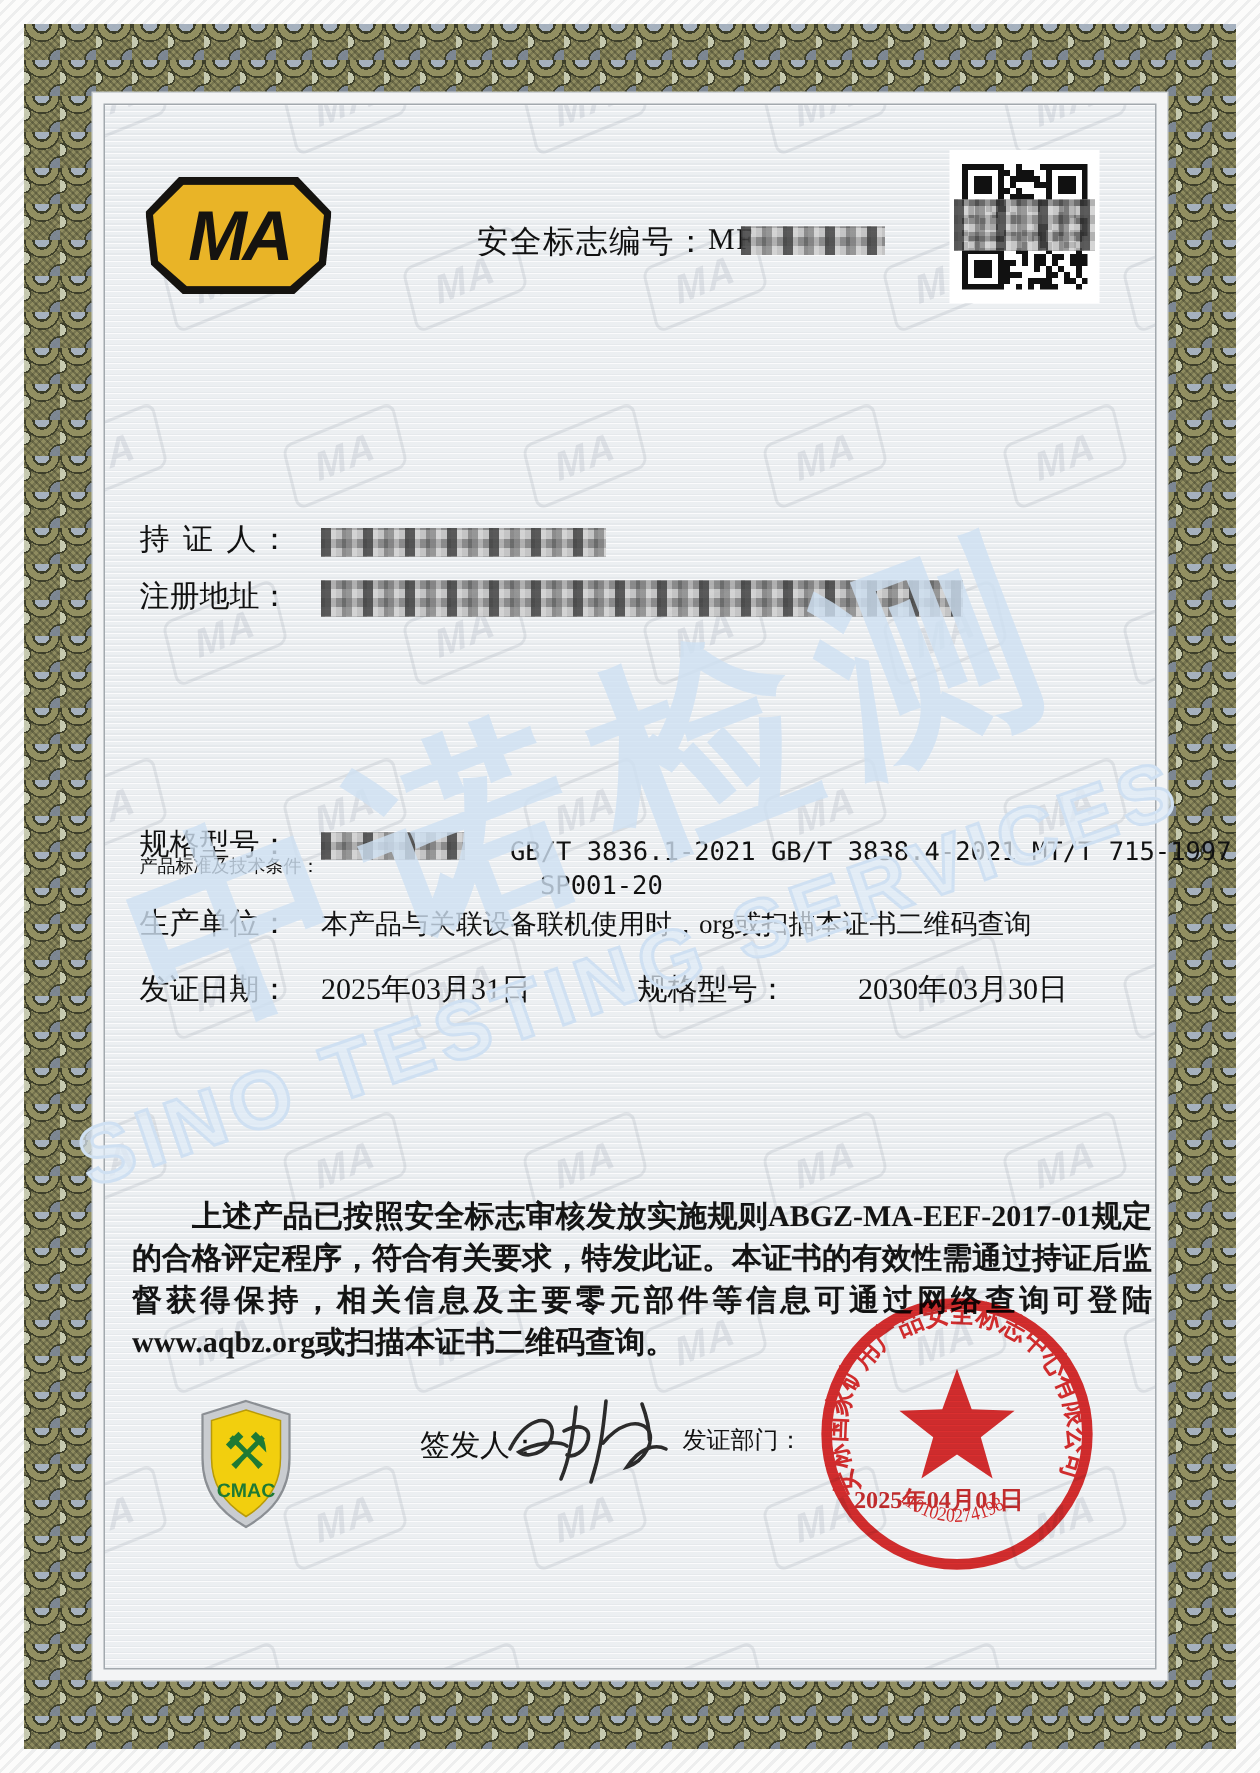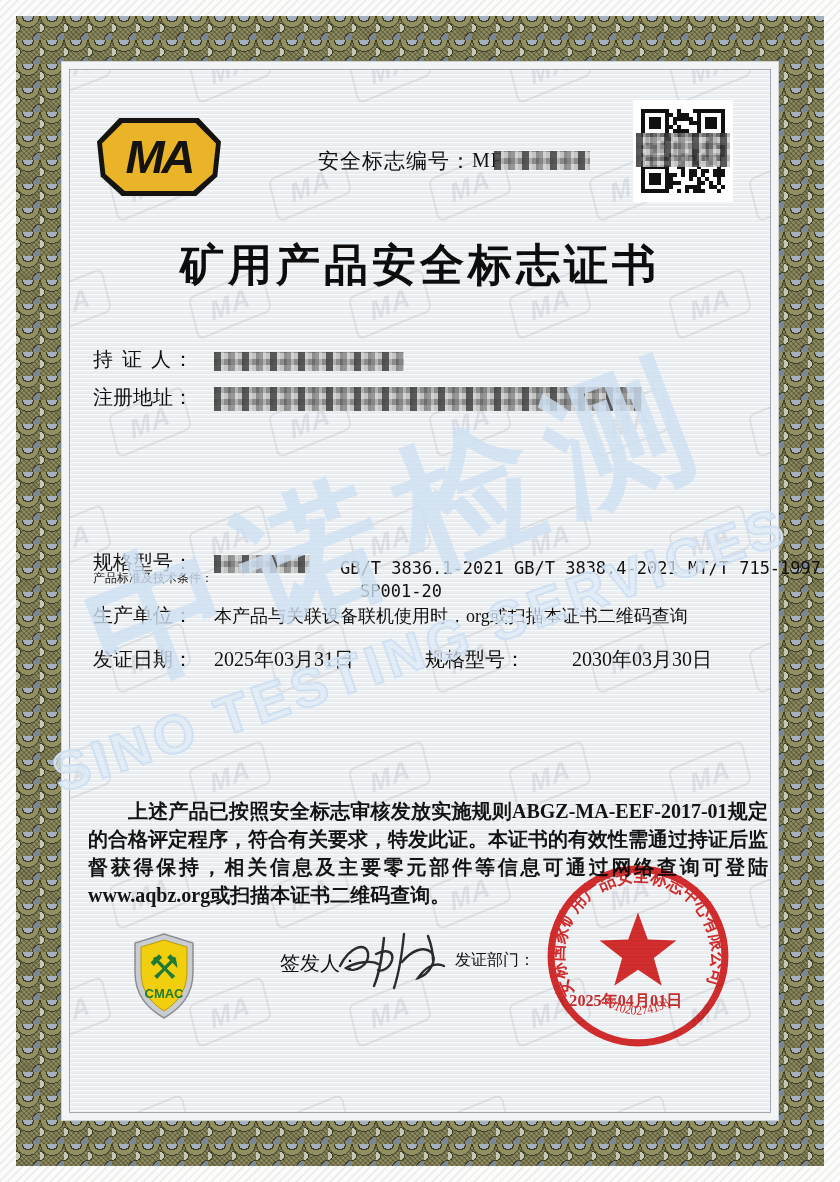--- a/index.html
+++ b/index.html
@@ -308,21 +308,20 @@
         <rect x="14" y="0" width="7" height="7" fill="#111"></rect>
         <rect x="15" y="1" width="5" height="5" fill="#fff"></rect>
         <rect x="16" y="2" width="3" height="3" fill="#111"></rect>
         <rect x="0" y="14" width="7" height="7" fill="#111"></rect>
         <rect x="1" y="15" width="5" height="5" fill="#fff"></rect>
         <rect x="2" y="16" width="3" height="3" fill="#111"></rect>
       </svg>
     <div class="mosaic qr-blur"></div>
   </div>
 
-  <div class="title">矿用产品安全标志证书</div>
 
   <div class="row" style="top:346px">
     <span class="flabel">持 证 人：</span>
     <span class="mosaic fval" style="width:190px;height:19px"></span>
   </div>
   <div class="row" style="top:384px">
     <span class="flabel">注册地址：</span>
     <span class="mosaic fval" style="width:428px;height:24px"></span>
   </div>
   <div class="row" style="top:549px">

